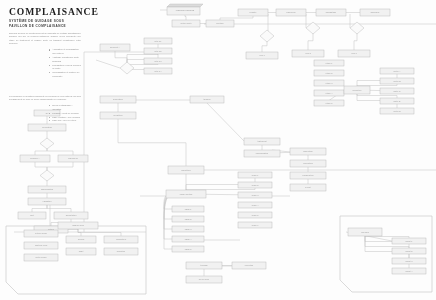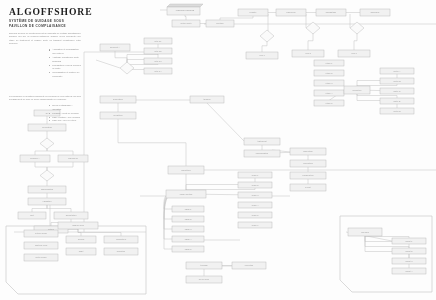--- a/index.html
+++ b/index.html
@@ -417,21 +417,21 @@
           <text x="409" y="261.9" text-anchor="middle" font-size="2.1" fill="#9b9b9b" font-family="&quot;Liberation Sans&quot;,sans-serif">dépôt 3</text>
         </g>
         <g>
           <rect x="392" y="268" width="34" height="6" fill="#f1f1f1" stroke="#b9b9b9" stroke-width="0.45"></rect>
           <text x="409" y="271.9" text-anchor="middle" font-size="2.1" fill="#9b9b9b" font-family="&quot;Liberation Sans&quot;,sans-serif">dépôt 4</text>
         </g>
       </g>
     </svg>
 
   <div class="hdr">
-    <div class="ttl">ALGOFFSHORE</div>
+    <div class="ttl">COMPLAISANCE</div>
     <div class="sub">
       <div>SYSTÈME DE GUIDAGE SOUS</div>
       <div>PAVILLON DE COMPLAISANCE</div>
     </div>
     <div class="para">Schéma général de fonctionnement du dispositif de routage algorithmique appliqué aux flux de décision distribués. Chaque nœud représente une étape de traitement et chaque arête un transfert conditionnel entre modules.</div>
     <ul class="bul" id="bullets">
         <li>Acquisition et normalisation des entrées</li>
         <li>Arbitrage conditionnel multi-branches</li>
         <li>Propagation vers les couches de sortie</li>
         <li>Journalisation et contrôle de conformité</li>

